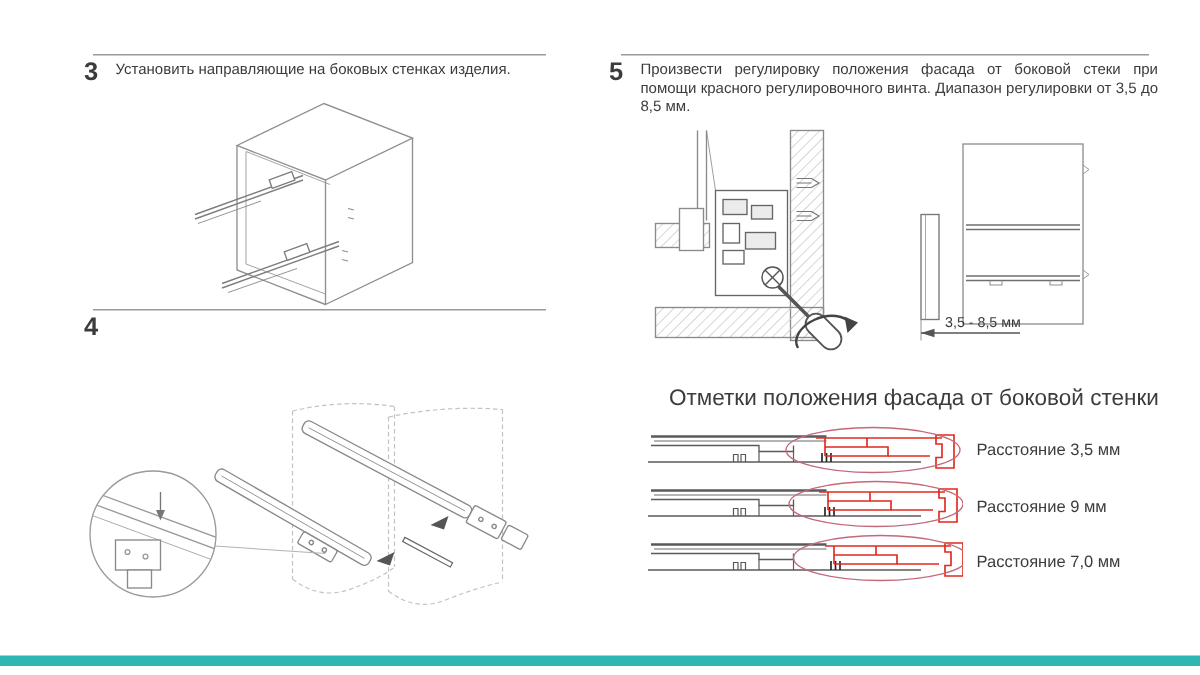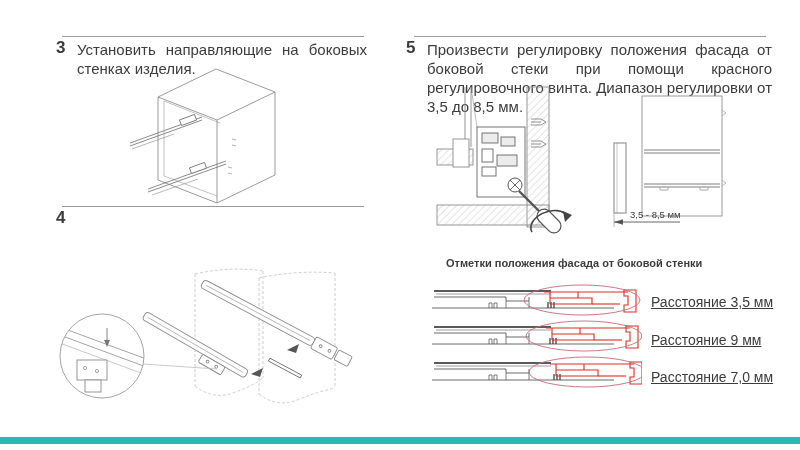--- a/index.html
+++ b/index.html
@@ -1,23 +1,23 @@
 <!DOCTYPE html>
 <html><head>
 <meta charset="utf-8">
 <style>
   html,body{margin:0;padding:0;background:#e8e8e8;}
   #page{position:relative;width:800px;height:450px;background:#ffffff;overflow:hidden;
         font-family:"Liberation Sans", sans-serif;color:#3c3c3c;}
   .divider{position:absolute;height:1px;background:#9a9a9a;}
   .step-num{position:absolute;font-size:17px;font-weight:bold;color:#3c3c3c;line-height:1;}
-  .step-text{position:absolute;font-size:15px;line-height:1.26;text-align:justify;color:#3c3c3c;}
+  .step-text{position:absolute;font-size:10px;line-height:1.26;text-align:justify;color:#3c3c3c;}
   .fig{position:absolute;}
-  .section-title{position:absolute;font-size:11px;color:#3c3c3c;font-weight:bold;}
-  .mark-label{position:absolute;font-size:14px;color:#3c3c3c;white-space:nowrap;text-decoration:underline;}
+  .section-title{position:absolute;font-size:15px;color:#3c3c3c;}
+  .mark-label{position:absolute;font-size:11px;color:#3c3c3c;white-space:nowrap;}
   #footer-bar{position:absolute;left:0;top:437px;width:800px;height:7px;background:#2eb6b3;}
   svg{display:block;}
 </style>
 </head>
 <body>
 
 <div id="page">
 
   <div class="divider" style="left:62px;top:36px;width:302px;"></div>
   <div class="step-num" style="left:56px;top:39px;">3</div>

